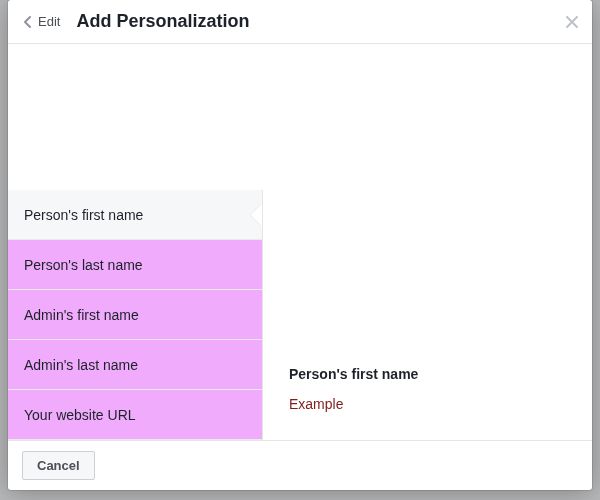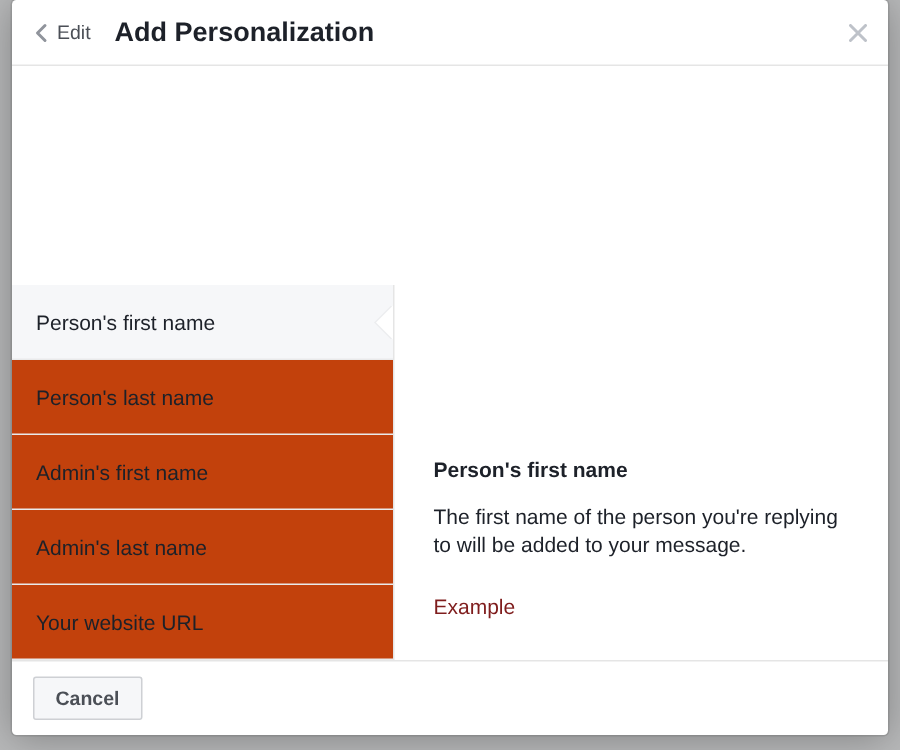--- a/index.html
+++ b/index.html
@@ -73,21 +73,21 @@
   .item {
     height: 50px;
     border-bottom: 1px solid #e9eaeb;
     display: flex;
     align-items: center;
     padding: 0 16px;
     font-size: 14px;
     color: #1d2129;
     cursor: pointer;
     position: relative;
-    background: #c2410c;
+    background: #f0abfc;
   }
   .item.selected {
     background: #f6f7f9;
   }
   .item.selected::after {
     content: "";
     position: absolute;
     right: -8px;
     top: 50%;
     margin-top: -8px;
@@ -177,21 +177,20 @@
         <div class="item">
           <span>Admin's last name</span>
         </div>
         <div class="item">
           <span>Your website URL</span>
         </div>
       </div>
 
       <div class="detail">
         <h2>Person's first name</h2>
-        <p class="desc">The first name of the person you're replying to will be added to your message.</p>
         <p class="example-label">Example</p>
       </div>
     </div>
 
     <div class="footer">
       <button class="btn">Cancel</button>
     </div>
 
   </div>
 </div>

